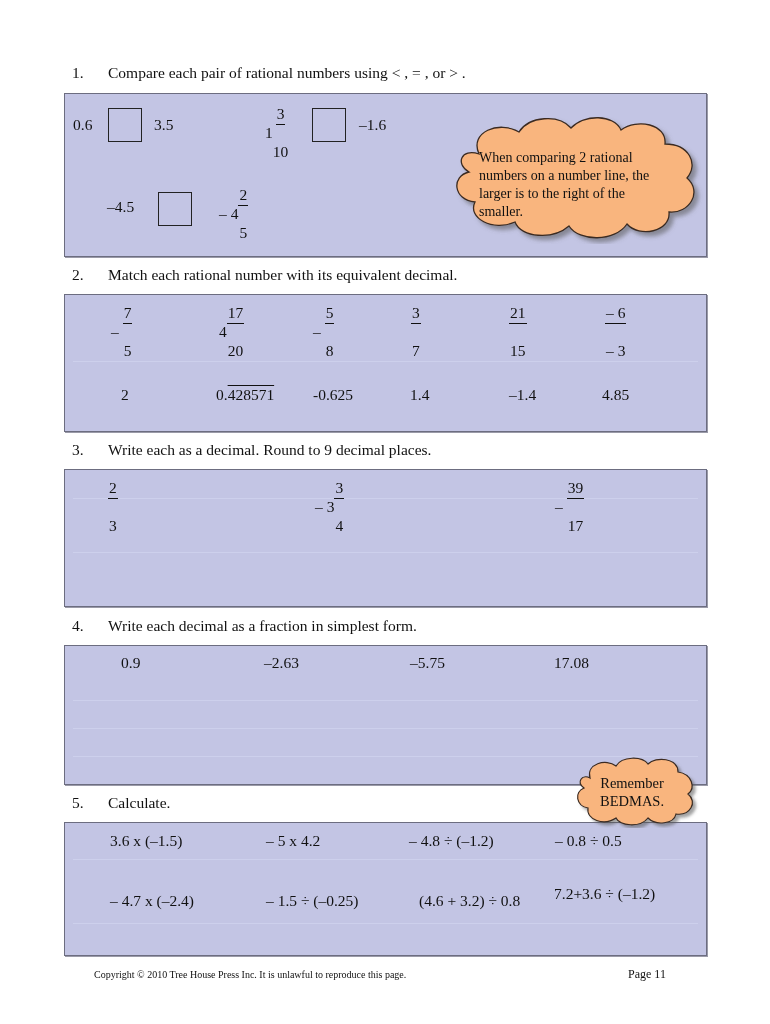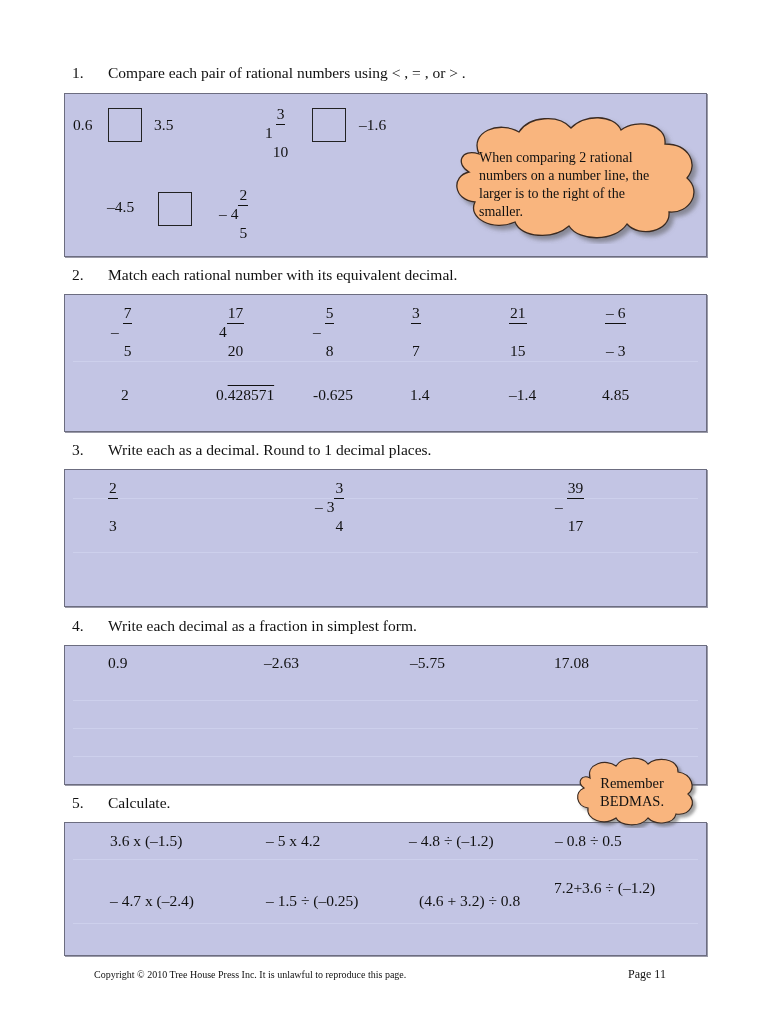--- a/index.html
+++ b/index.html
@@ -111,21 +111,21 @@
 
   <span class="t" style="left:56px; top:91px;">2</span>
   <span class="t" style="left:151px; top:91px;"><span>0.</span><span class="overline">428571</span></span>
   <span class="t" style="left:248px; top:91px;">-0.625</span>
   <span class="t" style="left:345px; top:91px;">1.4</span>
   <span class="t" style="left:444px; top:91px;">–1.4</span>
   <span class="t" style="left:537px; top:91px;">4.85</span>
 </div>
 
 <div class="q-title" style="top:441px;">
-  <span class="num">3.</span><span>Write each as a decimal. Round to 1 decimal places.</span>
+  <span class="num">3.</span><span>Write each as a decimal. Round to 9 decimal places.</span>
 </div>
 <div class="box" style="top:469px; height:136px;">
   <div class="rule" style="top:28px;"></div>
   <div class="rule" style="top:82px;"></div>
   <span class="t" style="left:43px; top:10px;"><span class="frac">
         <span class="n">2</span>
         <span class="d">3</span>
       </span></span>
   <span class="t" style="left:250px; top:10px;"><span class="mixed"><span>–</span>&nbsp;<span>3</span><span class="frac">
           <span class="n">3</span>
@@ -137,41 +137,41 @@
         </span></span></span>
 </div>
 
 <div class="q-title" style="top:617px;">
   <span class="num">4.</span><span>Write each decimal as a fraction in simplest form.</span>
 </div>
 <div class="box" style="top:645px; height:138px;">
   <div class="rule" style="top:54px;"></div>
   <div class="rule" style="top:82px;"></div>
   <div class="rule" style="top:110px;"></div>
-  <span class="t" style="left:43px; top:8px;">0.9</span>
+  <span class="t" style="left:56px; top:8px;">0.9</span>
   <span class="t" style="left:199px; top:8px;">–2.63</span>
   <span class="t" style="left:345px; top:8px;">–5.75</span>
   <span class="t" style="left:489px; top:8px;">17.08</span>
 </div>
 
 <div class="q-title" style="top:794px;">
   <span class="num">5.</span><span>Calculate.</span>
 </div>
 <div class="box" style="top:822px; height:132px;">
   <div class="rule" style="top:36px;"></div>
   <div class="rule" style="top:100px;"></div>
   <span class="t" style="left:45px; top:9px;">3.6 x (–1.5)</span>
   <span class="t" style="left:201px; top:9px;">– 5 x 4.2</span>
   <span class="t" style="left:344px; top:9px;">– 4.8 ÷ (–1.2)</span>
   <span class="t" style="left:490px; top:9px;">– 0.8 ÷ 0.5</span>
 
   <span class="t" style="left:45px; top:69px;">– 4.7 x (–2.4)</span>
   <span class="t" style="left:201px; top:69px;">– 1.5 ÷ (–0.25)</span>
   <span class="t" style="left:354px; top:69px;">(4.6 + 3.2) ÷ 0.8</span>
-  <span class="t" style="left:489px; top:56px;">7.2+3.6 ÷ (–1.2)</span>
+  <span class="t" style="left:489px; top:62px;">7.2+3.6 ÷ (–1.2)</span>
 </div>
 
 <svg class="cloud" style="left:574px; top:756px;" width="128" height="72" viewBox="0 0 128 72">
   <defs>
     <filter id="sh2" x="-10%" y="-10%" width="130%" height="130%">
         <feDropShadow dx="3" dy="3" stdDeviation="1.5" flood-color="#555" flood-opacity="0.55"></feDropShadow>
       </filter>
   </defs>
   <path filter="url(#sh2)" fill="#f9b57e" stroke="#3a2a20" stroke-width="1.2" d="M16,22 C12,8 32,2 42,10 C48,0 68,0 74,8 C82,0 104,2 104,16 C118,18 122,32 114,38 C124,46 116,60 102,58 C100,68 82,70 74,62 C66,72 46,70 42,62 C30,70 12,64 14,52 C2,50 0,36 10,32 C2,26 8,18 16,22 Z"></path>
 </svg>

